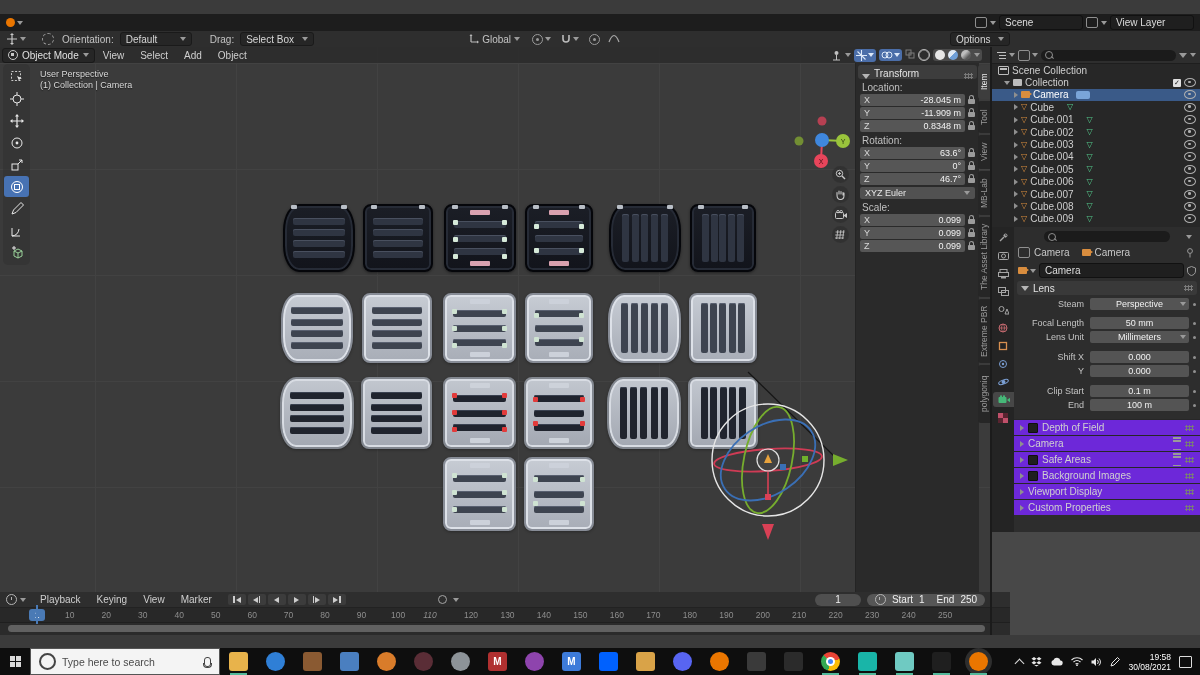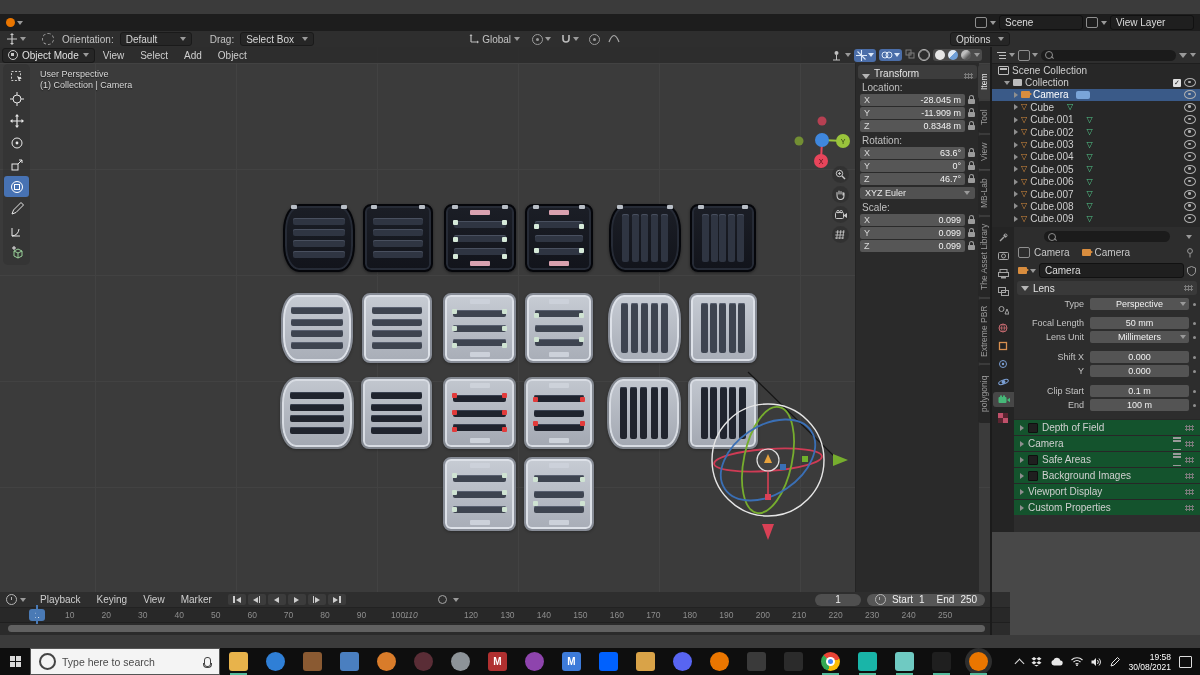--- a/index.html
+++ b/index.html
@@ -112,21 +112,21 @@
   #prop-tabcol{position:absolute;left:0;top:0;width:22px;height:305px;background:#242424;display:flex;flex-direction:column;align-items:center;padding-top:3px;gap:3px;}
   .pt{width:20px;height:15px;display:flex;align-items:center;justify-content:center;}
   .pt.active{background:#474747;border-radius:3px 0 0 3px;align-self:flex-end;width:21px;}
   #prop-content{position:absolute;left:22px;top:0;width:186px;height:305px;}
   .prop-row{display:flex;align-items:center;margin:2px 4px;}
   .pr-label{width:66px;text-align:right;color:#c3c3c3;padding-right:6px;flex:none;font-size:9px;}
   .pr-field{flex:1;background:#545454;border-radius:2px;height:12px;display:flex;align-items:center;justify-content:center;color:#f2f2f2;position:relative;font-size:9px;}
   .pr-field .tri-d{position:absolute;right:3px;top:4px;}
   .anim-dot{width:3px;height:3px;border-radius:50%;background:#909090;margin-left:4px;flex:none;}
   .panel-hdr{margin:3px 3px;height:14px;background:#393939;border-radius:3px;display:flex;align-items:center;gap:4px;padding:0 4px;color:#e2e2e2;}
-  .cp-row{height:15px;display:flex;align-items:center;gap:4px;padding:0 6px;background:#14532d;border-top:1px solid #272727;color:#d0d0d0;}
+  .cp-row{height:15px;display:flex;align-items:center;gap:4px;padding:0 6px;background:#6d28d9;border-top:1px solid #272727;color:#d0d0d0;}
   .cp-chk{width:8px;height:8px;background:#1f1f1f;border:1px solid #0f0f0f;border-radius:1px;flex:none;}
   .menu-lines{width:8px;height:7px;border-top:5px double #9a9a9a;border-bottom:1px solid #9a9a9a;flex:none;}
   #props-empty{left:992px;top:532px;width:208px;height:103px;background:#484848;}
   
   #timeline{left:0;top:592px;width:1010px;height:43px;background:#2b2b2b;}
   #tl-header{height:15px;background:#2e2e2e;display:flex;align-items:center;border-bottom:1px solid #222;}
   .tl-menu{padding:0 8px;color:#cfcfcf;}
   .clock-ic{width:9px;height:9px;border:1px solid #b5b5b5;border-radius:50%;position:relative;flex:none;}
   .clock-ic::after{content:'';position:absolute;left:3.5px;top:1.5px;width:1px;height:3px;background:#b5b5b5;}
   #transport{display:flex;align-items:center;gap:2px;margin-left:8px;}
@@ -937,21 +937,21 @@
         <svg width="9" height="10" viewBox="0 0 9 10">
             <path d="M4.5 0.5L8.5 2v3c0 2.5-1.8 4-4 4.5C2.3 9 0.5 7.5 0.5 5V2z" stroke="#9a9a9a" fill="none"></path>
           </svg>
       </div>
       <div class="panel-hdr">
         <span class="tri-dn-lg"></span>
           <span>Lens</span>
         <span class="drag-dots" style="margin-left:auto;"></span>
       </div>
       <div class="prop-row">
-        <span class="pr-label">Type</span>
+        <span class="pr-label">Steam</span>
         <span class="pr-field">
             <span>Perspective</span>
             <span class="tri-d"></span>
           </span>
         <span class="anim-dot"></span>
       </div>
       <div class="prop-row" style="margin-top:7px;">
         <span class="pr-label">Focal Length</span>
         <span class="pr-field">
             <span>50 mm</span>
@@ -1099,21 +1099,21 @@
     <div class="tick-lbl" style="left: 69.8px;">10</div>
         <div class="tick-lbl" style="left: 106.3px;">20</div>
         <div class="tick-lbl" style="left: 142.8px;">30</div>
         <div class="tick-lbl" style="left: 179.2px;">40</div>
         <div class="tick-lbl" style="left: 215.7px;">50</div>
         <div class="tick-lbl" style="left: 252.2px;">60</div>
         <div class="tick-lbl" style="left: 288.6px;">70</div>
         <div class="tick-lbl" style="left: 325.1px;">80</div>
         <div class="tick-lbl" style="left: 361.6px;">90</div>
         <div class="tick-lbl" style="left: 398.1px;">100</div>
-        <div class="tick-lbl" style="left: 411px; font-style: italic;">110</div>
+        <div class="tick-lbl" style="left: 430px; font-style: italic;">110</div>
         <div class="tick-lbl" style="left: 471px;">120</div>
         <div class="tick-lbl" style="left: 507.5px;">130</div>
         <div class="tick-lbl" style="left: 543.9px;">140</div>
         <div class="tick-lbl" style="left: 580.4px;">150</div>
         <div class="tick-lbl" style="left: 616.9px;">160</div>
         <div class="tick-lbl" style="left: 653.3px;">170</div>
         <div class="tick-lbl" style="left: 689.8px;">180</div>
         <div class="tick-lbl" style="left: 726.3px;">190</div>
         <div class="tick-lbl" style="left: 762.8px;">200</div>
         <div class="tick-lbl" style="left: 799.2px;">210</div>

